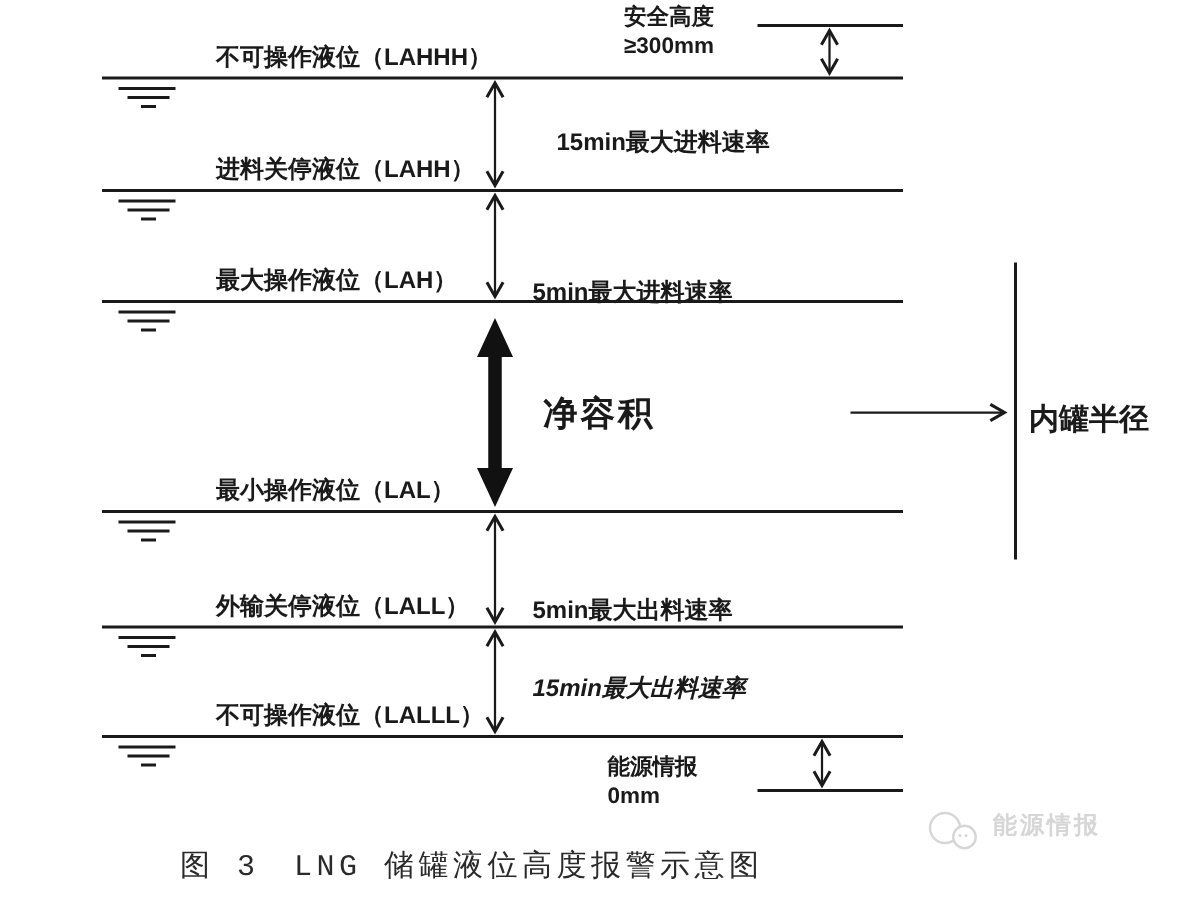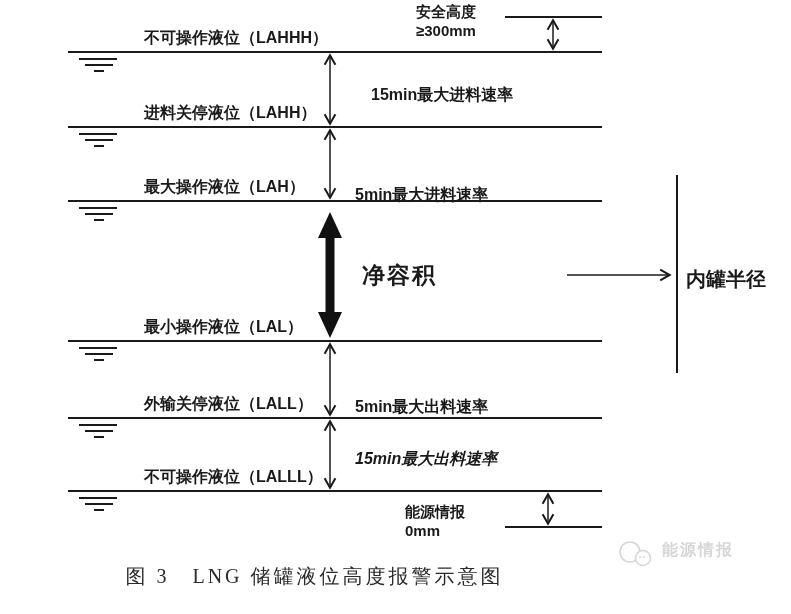--- a/index.html
+++ b/index.html
@@ -15,21 +15,21 @@
   #linework { position:absolute; left:0; top:0; width:791px; height:614px; }
   .txt { position:absolute; white-space:nowrap; color:#1a1a1a; }
   .level-label { font-size:16px; font-weight:bold; }
   .rate-label  { font-size:16px; font-weight:bold; }
   .net-volume  { font-size:23px; font-weight:bold; font-family:"Liberation Serif", serif; letter-spacing:2px; }
   .anno        { font-size:15px; font-weight:bold; line-height:19px; }
   .anno .sub   { font-weight:bold; }
   .radius-label{ font-size:20px; font-weight:700; }
   .caption {
     position:absolute; left:0; top:563px; width:629px;
-    text-align:center; font-family:Liberation Serif, serif;
+    text-align:center; font-family:Liberation Mono, monospace;
     font-size:20px; letter-spacing:3px; color:#2a2a2a;
   }
   .watermark {
     position:absolute; left:616px; top:540px;
     display:flex; gap:6px;
     color:#d6d6d6; font-size:16px; font-weight:bold; letter-spacing:2px;
   }
 </style>
 </head>
 <body>

